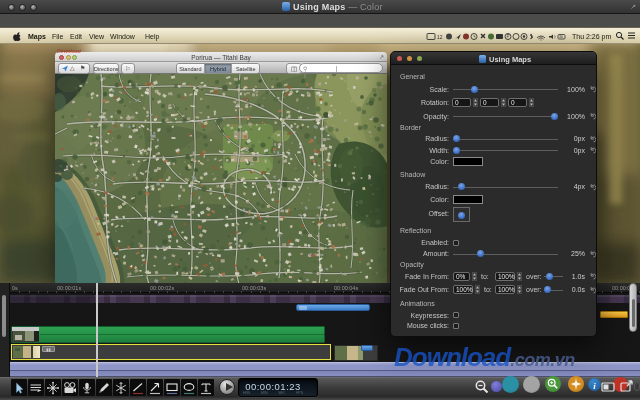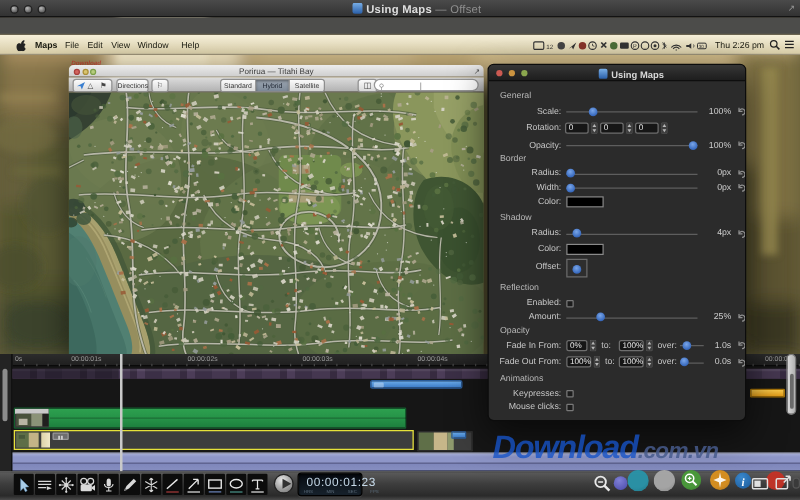--- a/index.html
+++ b/index.html
@@ -43,21 +43,21 @@
 <ellipse cx="12" cy="200" rx="22" ry="18" fill="#474d2e" opacity="0.6"></ellipse>
 <ellipse cx="30" cy="245" rx="24" ry="16" fill="#3a422a" opacity="0.65"></ellipse>
 <rect x="10" y="120" width="40" height="6" fill="#6e6c3e" opacity="0.6"></rect>
 </g>
 </svg>
 <div class="abs" style="left:0;top:0;width:640px;height:14px;background:linear-gradient(#4a4a4a,#323232);border-bottom:1px solid #161616">
 <div class="abs" style="left:8px;top:3.5px;width:7px;height:7px;border-radius:50%;background:radial-gradient(circle at 35% 30%,#b9b9b9,#6f6f6f 60%,#4a4a4a);border:0.5px solid #222"></div>
 <div class="abs" style="left:19px;top:3.5px;width:7px;height:7px;border-radius:50%;background:radial-gradient(circle at 35% 30%,#b9b9b9,#6f6f6f 60%,#4a4a4a);border:0.5px solid #222"></div>
 <div class="abs" style="left:30px;top:3.5px;width:7px;height:7px;border-radius:50%;background:radial-gradient(circle at 35% 30%,#b9b9b9,#6f6f6f 60%,#4a4a4a);border:0.5px solid #222"></div>
 <div class="abs" style="left:282px;top:2px;width:8px;height:9px;border-radius:2px;background:linear-gradient(#7ab0e8,#2a5fa8)"></div>
-<div class="abs" style="left:293px;top:2px;font-size:9px;font-weight:bold;color:#dedede;letter-spacing:0.2px">Using Maps <span style="color:#8f8f8f;font-weight:normal">— Offset</span></div>
+<div class="abs" style="left:293px;top:2px;font-size:9px;font-weight:bold;color:#dedede;letter-spacing:0.2px">Using Maps <span style="color:#8f8f8f;font-weight:normal">— Color</span></div>
 <div class="abs" style="right:4px;top:3px;color:#999;font-size:7px">↗</div>
 </div>
 <div class="abs" style="left:0;top:14px;width:640px;height:14px;background:#4c4c4a"></div>
 <div class="abs" style="left:0;top:27px;width:640px;height:17px;background:linear-gradient(#f6f0da,#d6cba6);border-top:1px solid #6a6450;border-bottom:1px solid rgba(80,70,40,.55);font-size:7px;color:#1a1a10">
 <svg class="abs" style="left:13px;top:32px;position:fixed" width="8" height="9" viewBox="0 0 8 9">
       <path d="M4.6,1.2 C5.1,0.6 5.9,0.2 6.6,0.3 C6.6,1.1 6.2,1.8 5.7,2.3 C5.2,2.8 4.5,3.1 3.9,3 C3.8,2.3 4.2,1.6 4.6,1.2 Z M6.9,8 C6.5,8.6 6,9 5.4,9 C4.8,9 4.6,8.7 3.9,8.7 C3.2,8.7 3,9 2.4,9 C1.8,9 1.3,8.5 0.9,7.9 C0.1,6.7 -0.2,5 0.4,3.9 C0.8,3.1 1.6,2.6 2.4,2.6 C3.1,2.6 3.5,3 4,3 C4.5,3 4.8,2.6 5.6,2.6 C6.3,2.6 7,3 7.4,3.7 C6.1,4.4 6.3,6.3 7.6,6.9 C7.4,7.3 7.2,7.6 6.9,8 Z" fill="#222"></path>
     </svg>
 <div class="abs" style="left:28px;top:5px;font-weight:bold">Maps</div>
 <div class="abs" style="left:52px;top:5px">File</div>
 <div class="abs" style="left:70px;top:5px">Edit</div>
@@ -1756,21 +1756,21 @@
     <path d="M3,13.5 H13" stroke="#3e7a72" stroke-width="1.2"></path>
   </svg>
 <div class="abs" style="left:197.5px;top:379px;width:16px;height:17px;background:#0c0c0c;border-radius:1px"></div>
 <svg class="abs" style="left:197.5px;top:379.5px" width="16" height="16" viewBox="0 0 16 16">
     <path d="M4,4 H12 M4,4 V5.2 M12,4 V5.2 M8,4 V11 M6.5,11 H9.5" stroke="#e8e8e8" stroke-width="1" fill="none"></path>
     <path d="M3,13.5 H13" stroke="#bbb" stroke-width="1.2"></path>
   </svg>
 <div class="abs" style="left:219px;top:378.5px;width:16px;height:16px;border-radius:50%;background:radial-gradient(circle at 40% 30%,#e8e8e8,#9a9a9a 60%,#707070);border:1px solid #222">
 <div class="abs" style="left:5.5px;top:3.5px;width:0;height:0;border-left:7px solid #333;border-top:4.5px solid transparent;border-bottom:4.5px solid transparent"></div>
   </div>
-<div class="abs" style="left:238px;top:377.5px;width:52px;height:19px;background:linear-gradient(#060a10,#17222c);border:1px solid #000;border-radius:3px;box-shadow:inset 0 1px 2px rgba(0,0,0,.8),0 1px 0 rgba(255,255,255,.08)">
+<div class="abs" style="left:238px;top:377.5px;width:80px;height:19px;background:linear-gradient(#060a10,#17222c);border:1px solid #000;border-radius:3px;box-shadow:inset 0 1px 2px rgba(0,0,0,.8),0 1px 0 rgba(255,255,255,.08)">
 <div class="abs" style="left:0;top:2px;width:68px;text-align:center;font-size:9.5px;color:#c6d9e8;font-family:'Liberation Sans',sans-serif;letter-spacing:0.5px">00:00:01:23</div>
 <div class="abs" style="left:4px;top:12.5px;width:60px;display:flex;justify-content:space-between;font-size:3.5px;color:#5a6a78">
       <span>HRS</span>
       <span>MIN</span>
       <span>SEC</span>
       <span>FPS</span>
     </div>
   </div>
 <svg class="abs" style="left:474px;top:379px" width="16" height="16" viewBox="0 0 16 16">
 <circle cx="6.5" cy="6.5" r="4.2" fill="none" stroke="#e8e8e8" stroke-width="1.5"></circle>

